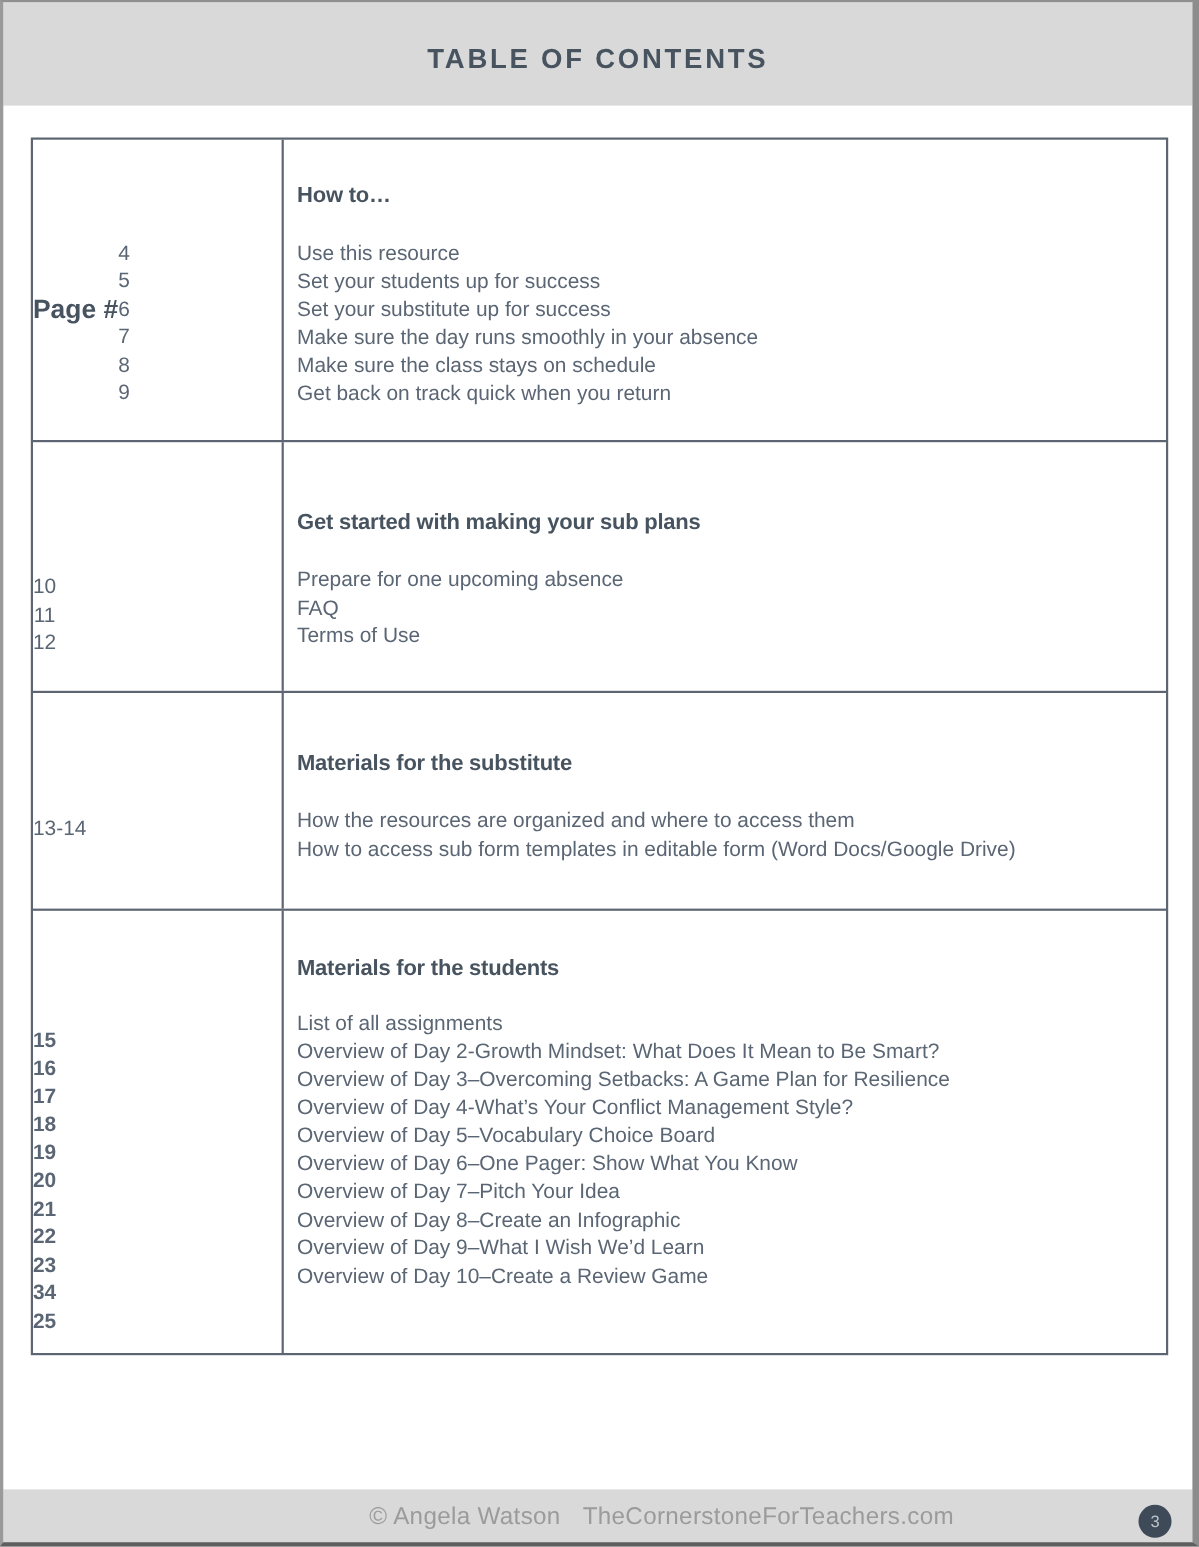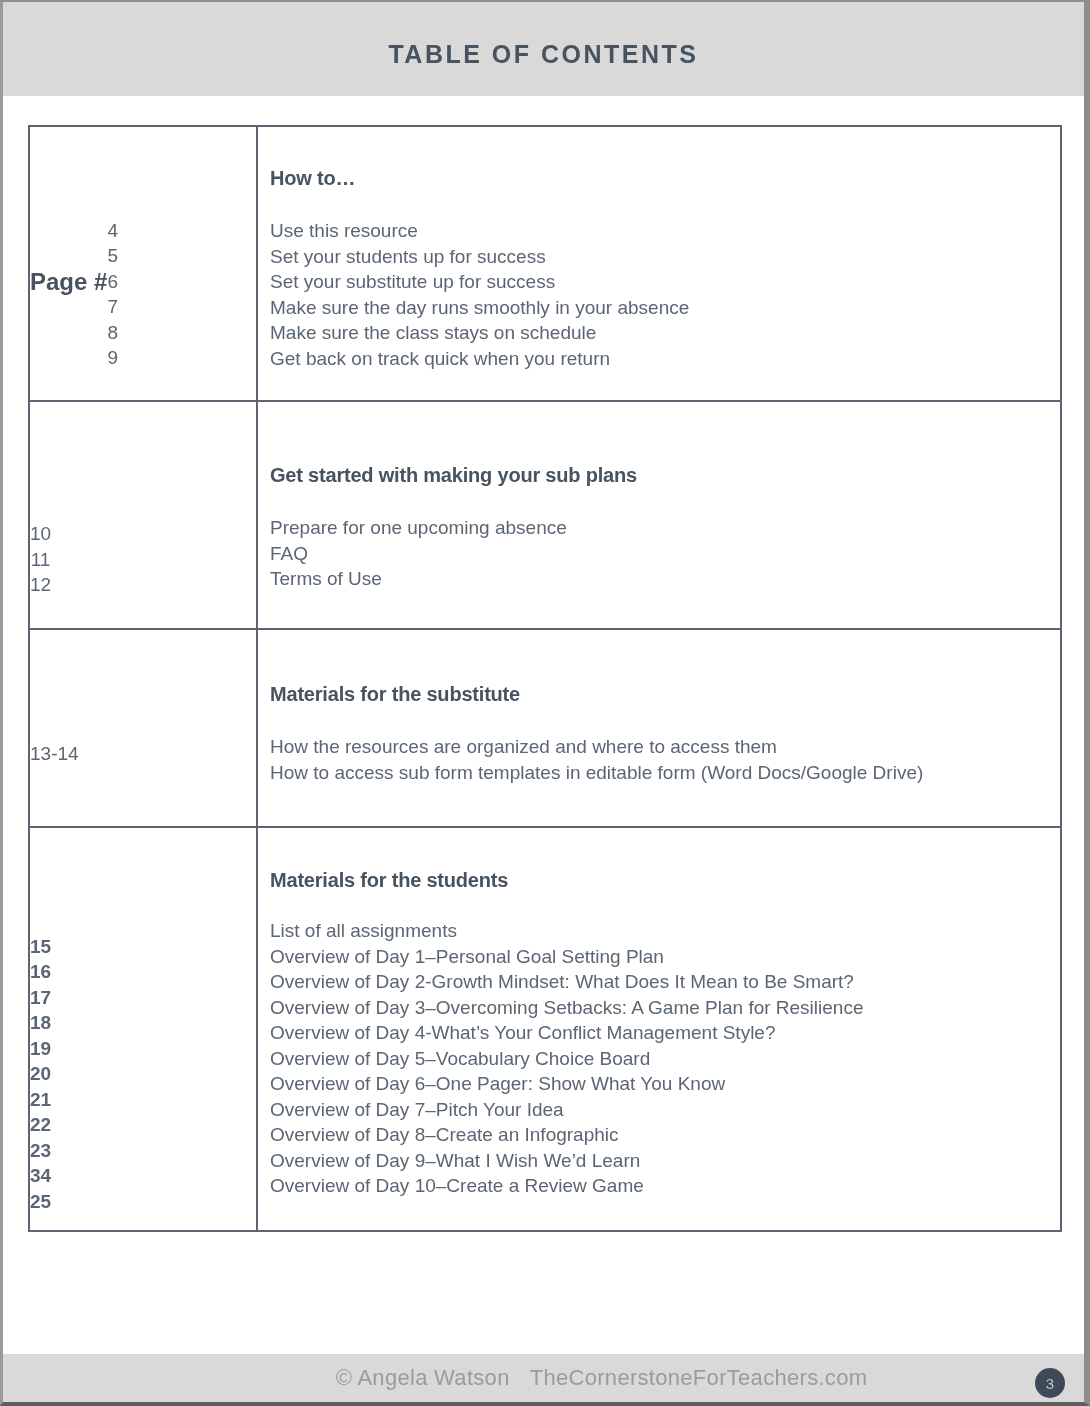--- a/index.html
+++ b/index.html
@@ -173,21 +173,20 @@
           <div>22</div>
           <div>23</div>
           <div>34</div>
           <div>25</div>
         </div>
     </div>
     <div class="content-column">
       <div class="section-title">Materials for the students</div>
       <div class="item-list">
           <div>List of all assignments</div>
-          <div>Overview of Day 1–Personal Goal Setting Plan</div>
           <div>Overview of Day 2-Growth Mindset: What Does It Mean to Be Smart?</div>
           <div>Overview of Day 3–Overcoming Setbacks: A Game Plan for Resilience</div>
           <div>Overview of Day 4-What’s Your Conflict Management Style?</div>
           <div>Overview of Day 5–Vocabulary Choice Board</div>
           <div>Overview of Day 6–One Pager: Show What You Know</div>
           <div>Overview of Day 7–Pitch Your Idea</div>
           <div>Overview of Day 8–Create an Infographic</div>
           <div>Overview of Day 9–What I Wish We’d Learn</div>
           <div>Overview of Day 10–Create a Review Game</div>
         </div>

